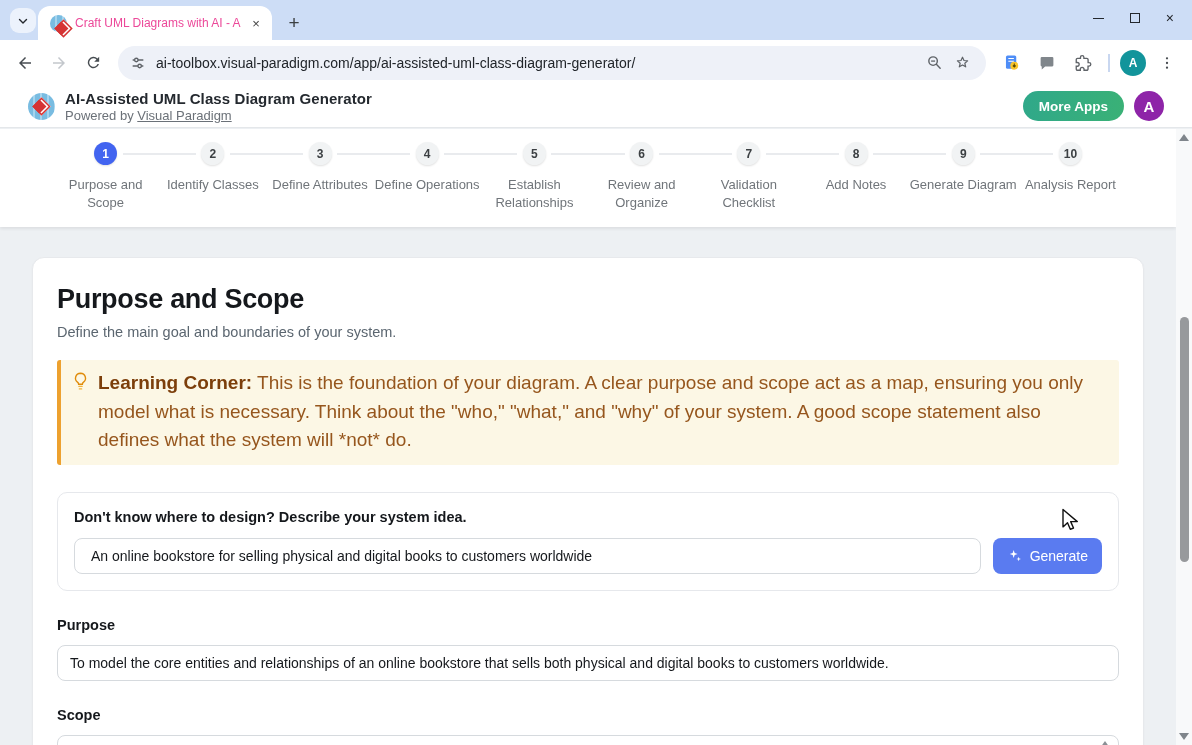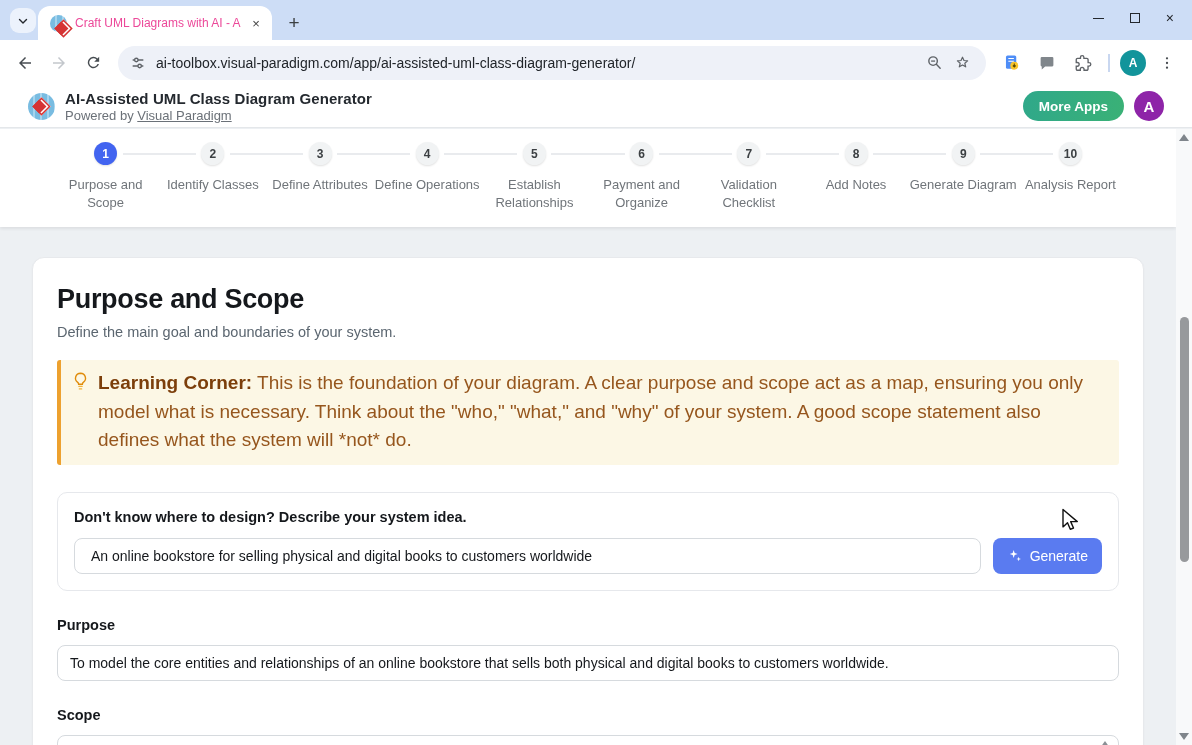--- a/index.html
+++ b/index.html
@@ -205,21 +205,21 @@
     <div class="step">
       <span class="step-circle">4</span>
       <span class="step-label">Define Operations</span>
     </div>
     <div class="step">
       <span class="step-circle">5</span>
       <span class="step-label">Establish Relationships</span>
     </div>
     <div class="step">
       <span class="step-circle">6</span>
-      <span class="step-label">Payment and Organize</span>
+      <span class="step-label">Review and Organize</span>
     </div>
     <div class="step">
       <span class="step-circle">7</span>
       <span class="step-label">Validation Checklist</span>
     </div>
     <div class="step">
       <span class="step-circle">8</span>
       <span class="step-label">Add Notes</span>
     </div>
     <div class="step">

